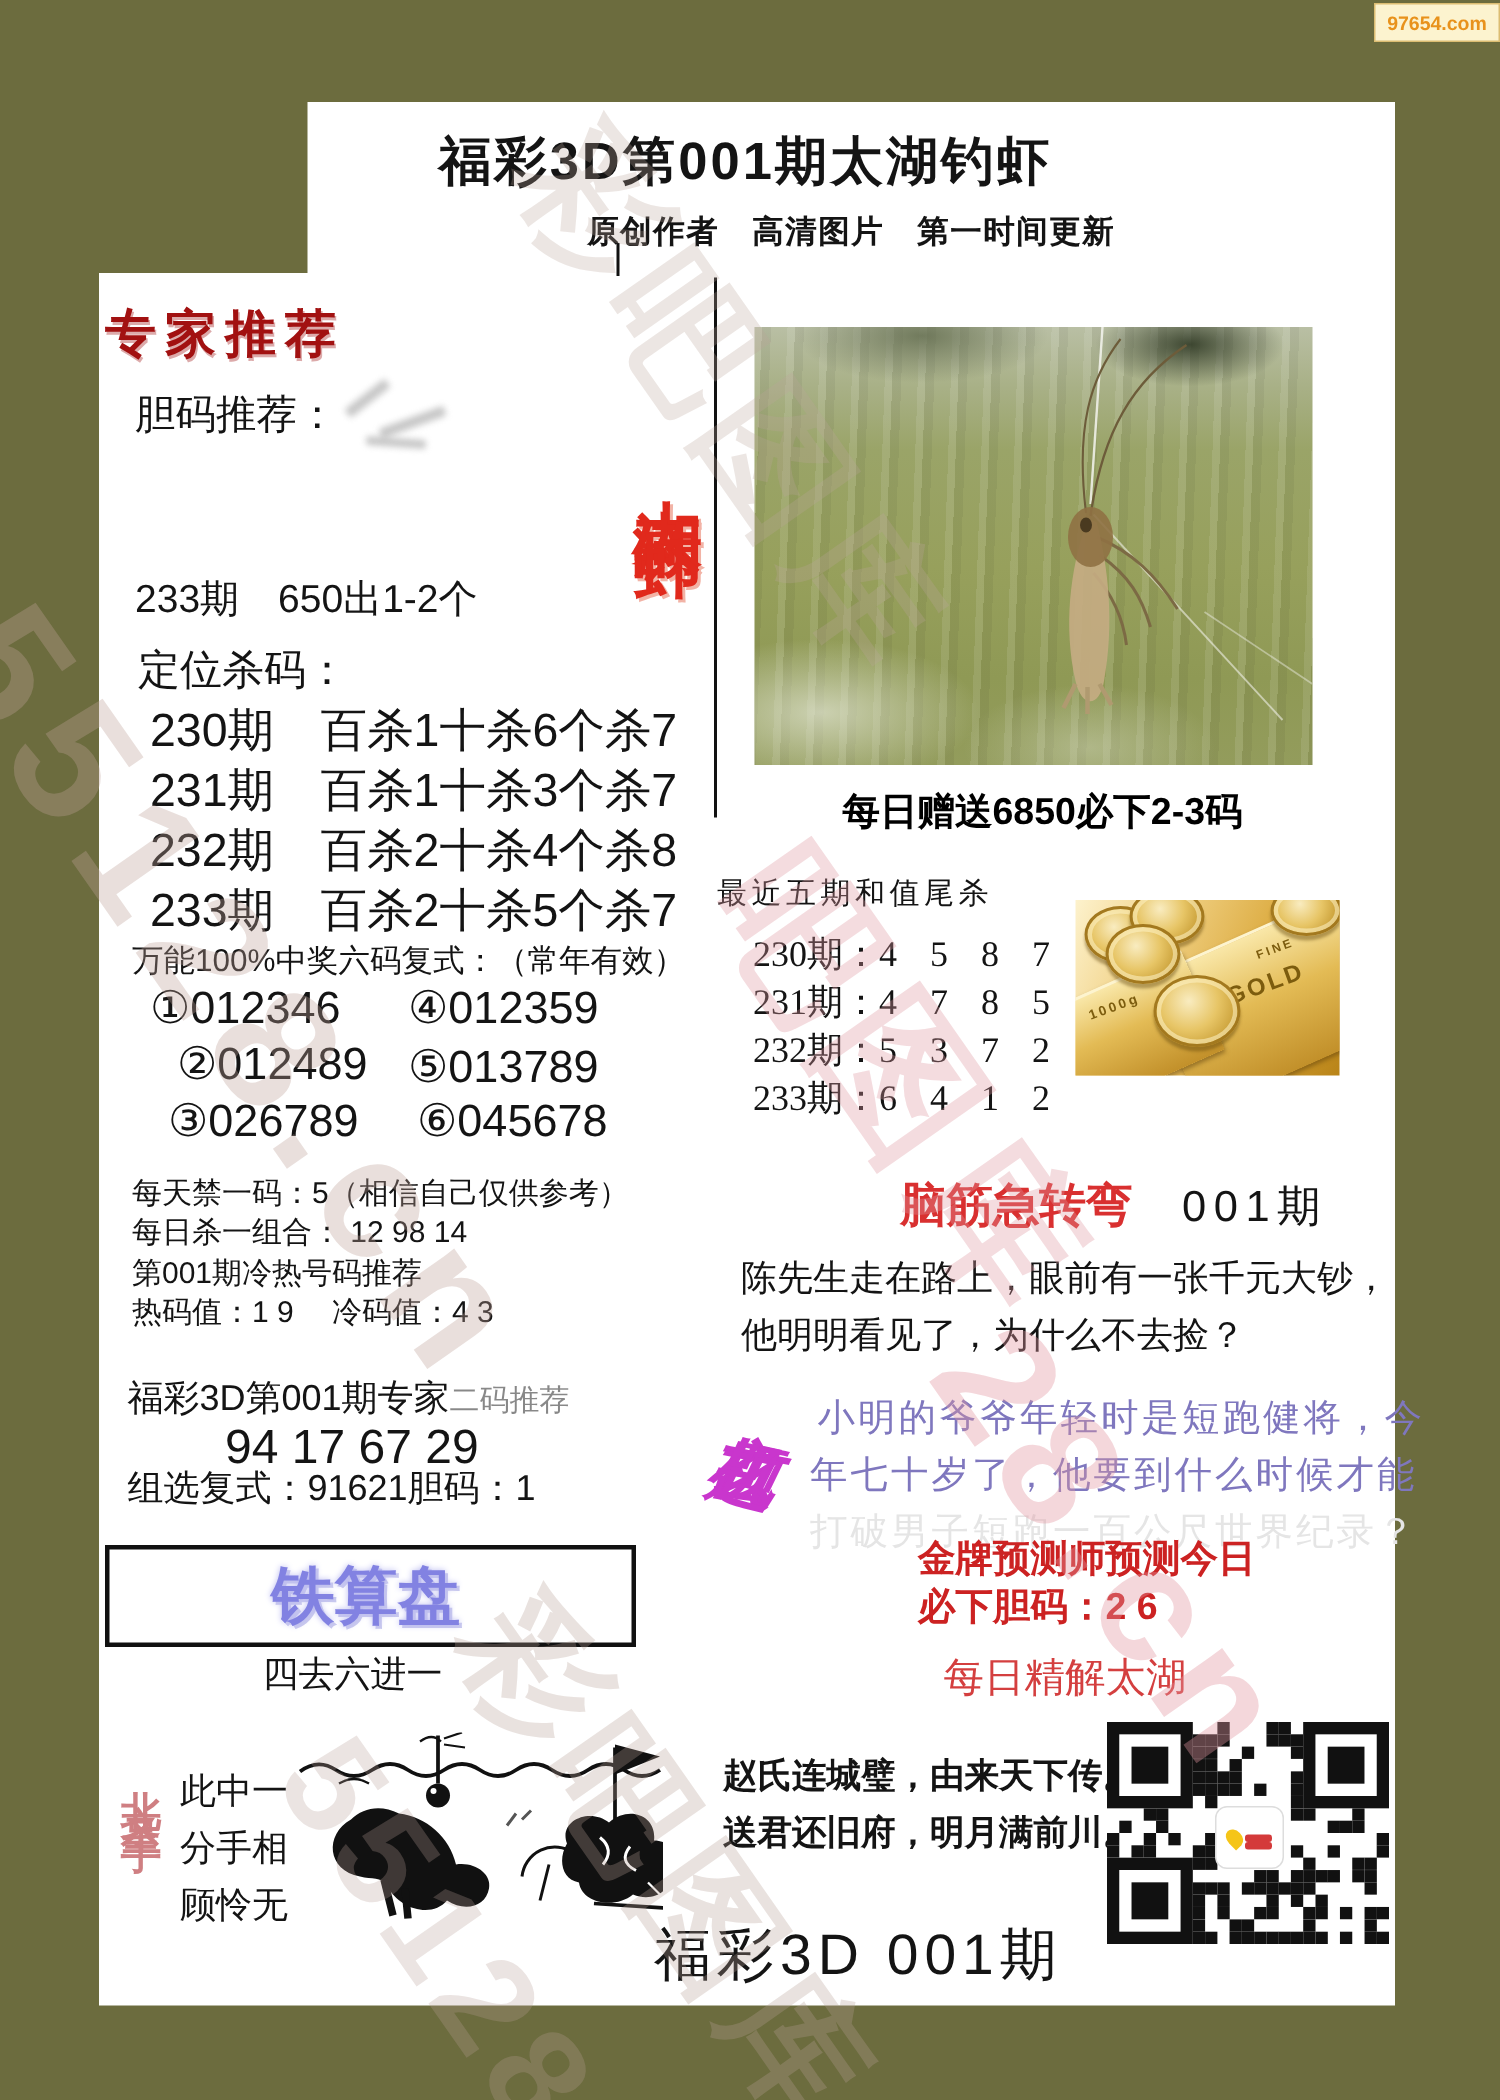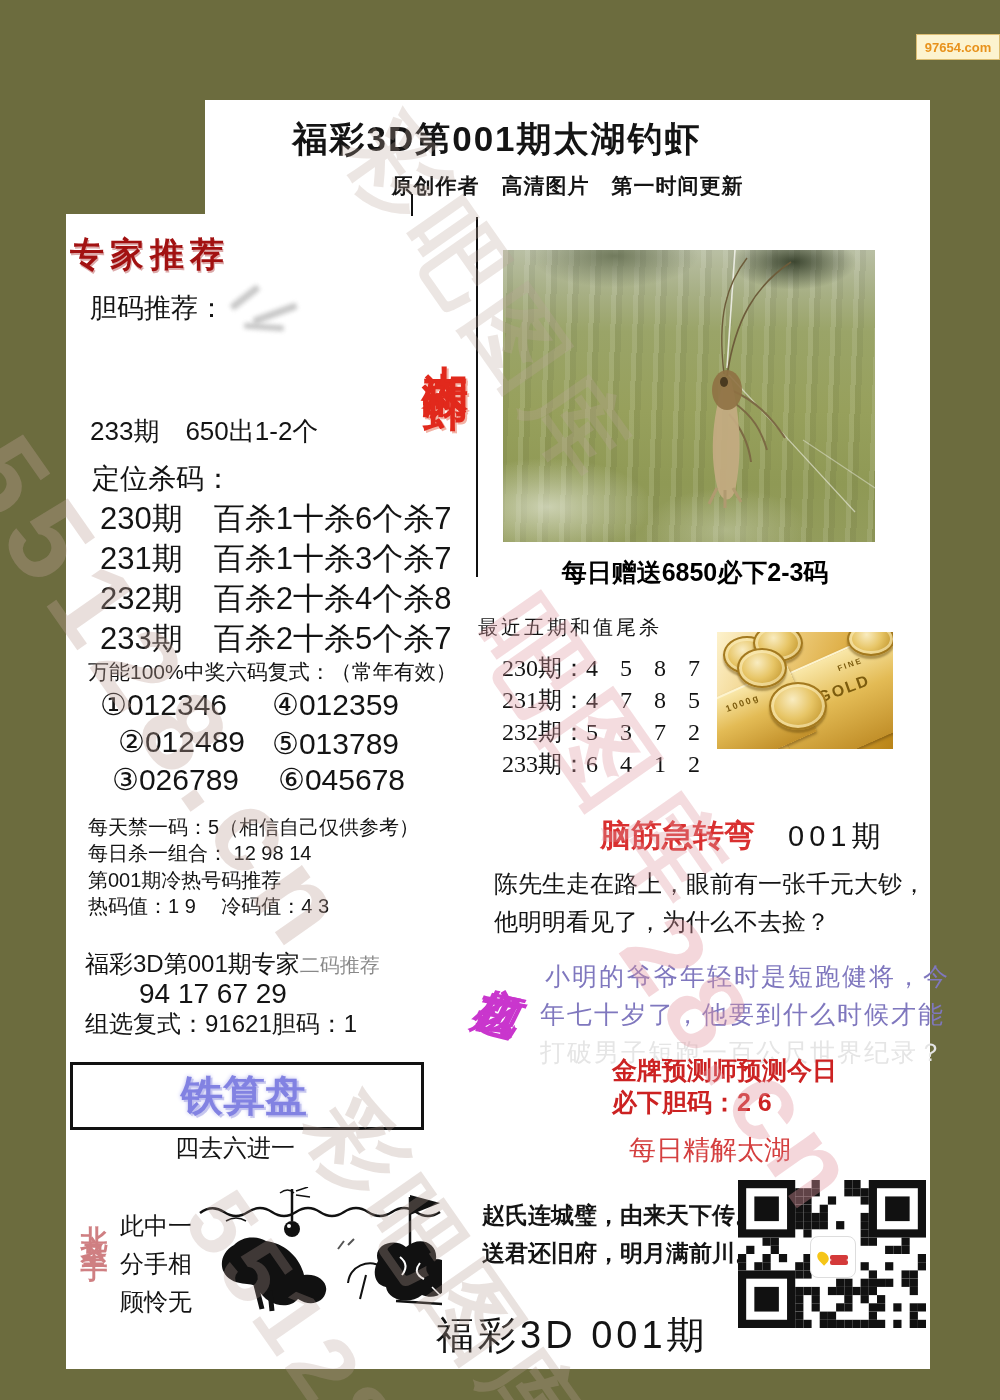--- a/index.html
+++ b/index.html
@@ -1,18 +1,18 @@
 <!DOCTYPE html>
 <html><head>
 <meta charset="utf-8">
 <style>
   html,body{margin:0;padding:0;}
   body{width:1000px;height:1400px;position:relative;background:#6c6c3e;
        font-family:"Liberation Sans","DejaVu Sans",sans-serif;color:#141414;}
-  #page{position:absolute;inset:0;overflow:hidden;margin-top:32px;}
+  #page{position:absolute;inset:0;overflow:hidden;}
   .abs{position:absolute;}
   .white{background:#ffffff;}
   .line{position:absolute;background:#111;height:3px;}
   .thin{height:2px;}
   .vline{position:absolute;background:#111;width:2px;}
   .serif{font-family:"Liberation Serif","DejaVu Serif",serif;}
   .wm{position:absolute;pointer-events:none;font-weight:bold;white-space:nowrap;z-index:6;}
   .txt{position:absolute;z-index:3;white-space:nowrap;}
   .red-banner{color:#a21111;font-weight:bold;}
   .vert{writing-mode:vertical-rl;text-orientation:upright;}
@@ -87,21 +87,21 @@
   <div class="txt" style="left:278px;top:730px;font-size:30px">⑥045678</div>
 
   <div class="txt" style="left:88px;top:782px;font-size:20px">每天禁一码：5（相信自己仅供参考）</div>
   <div class="txt" style="left:88px;top:808px;font-size:20px">每日杀一组合：  12 98 14</div>
   <div class="txt" style="left:88px;top:835px;font-size:20px">第001期冷热号码推荐</div>
   <div class="txt" style="left:88px;top:861px;font-size:20px">热码值：1  9 　冷码值：4  3</div>
 
   <div class="txt" style="left:85px;top:916px;font-size:24px">
     <span>福彩3D第001期专家</span><span style="opacity:.5;font-size:20px">二码推荐</span>
   </div>
-  <div class="txt" style="left:139px;top:946px;font-size:28px">94  17  67  29</div>
+  <div class="txt" style="left:150px;top:946px;font-size:32px">94  17  67  29</div>
   <div class="txt" style="left:85px;top:976px;font-size:24px">组选复式：91621胆码：1</div>
 
   <div class="abs" style="left:70px;top:1030px;width:348px;height:62px;border:3px solid #111;z-index:3"></div>
   <div class="txt" style="left:70px;top:1036px;width:348px;text-align:center;font-size:42px;font-weight:bold;color:#8282e2;text-shadow:0 0 4px #b9b9f0,2px 2px 0 #c9c9ee">铁算盘</div>
   <div class="txt" style="left:175px;top:1100px;font-size:24px">四去六进一</div>
   <div class="line thin" style="left:72px;top:1128px;width:318px"></div>
 
   <div class="txt vert" style="left:76px;top:1172px;font-size:27px;font-weight:bold;color:#cf7f82;letter-spacing:9px">北京圣手</div>
   <div class="txt" style="left:120px;top:1178px;font-size:24px">此中一</div>
   <div class="txt" style="left:120px;top:1216px;font-size:24px">分手相</div>

